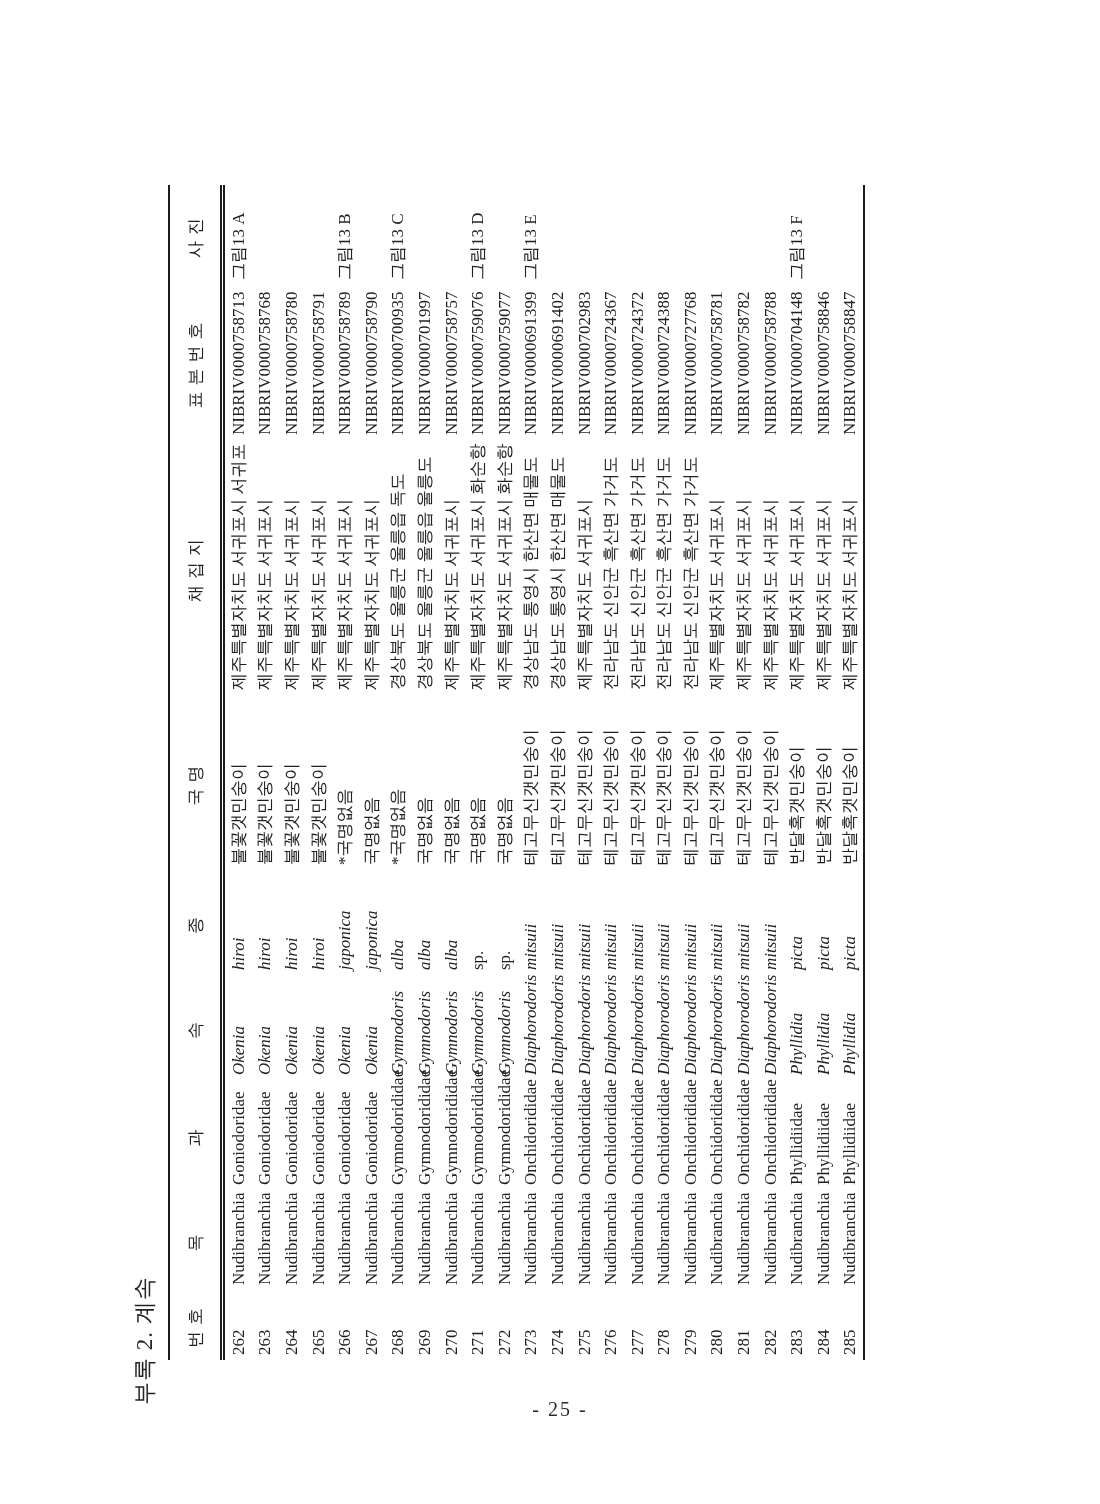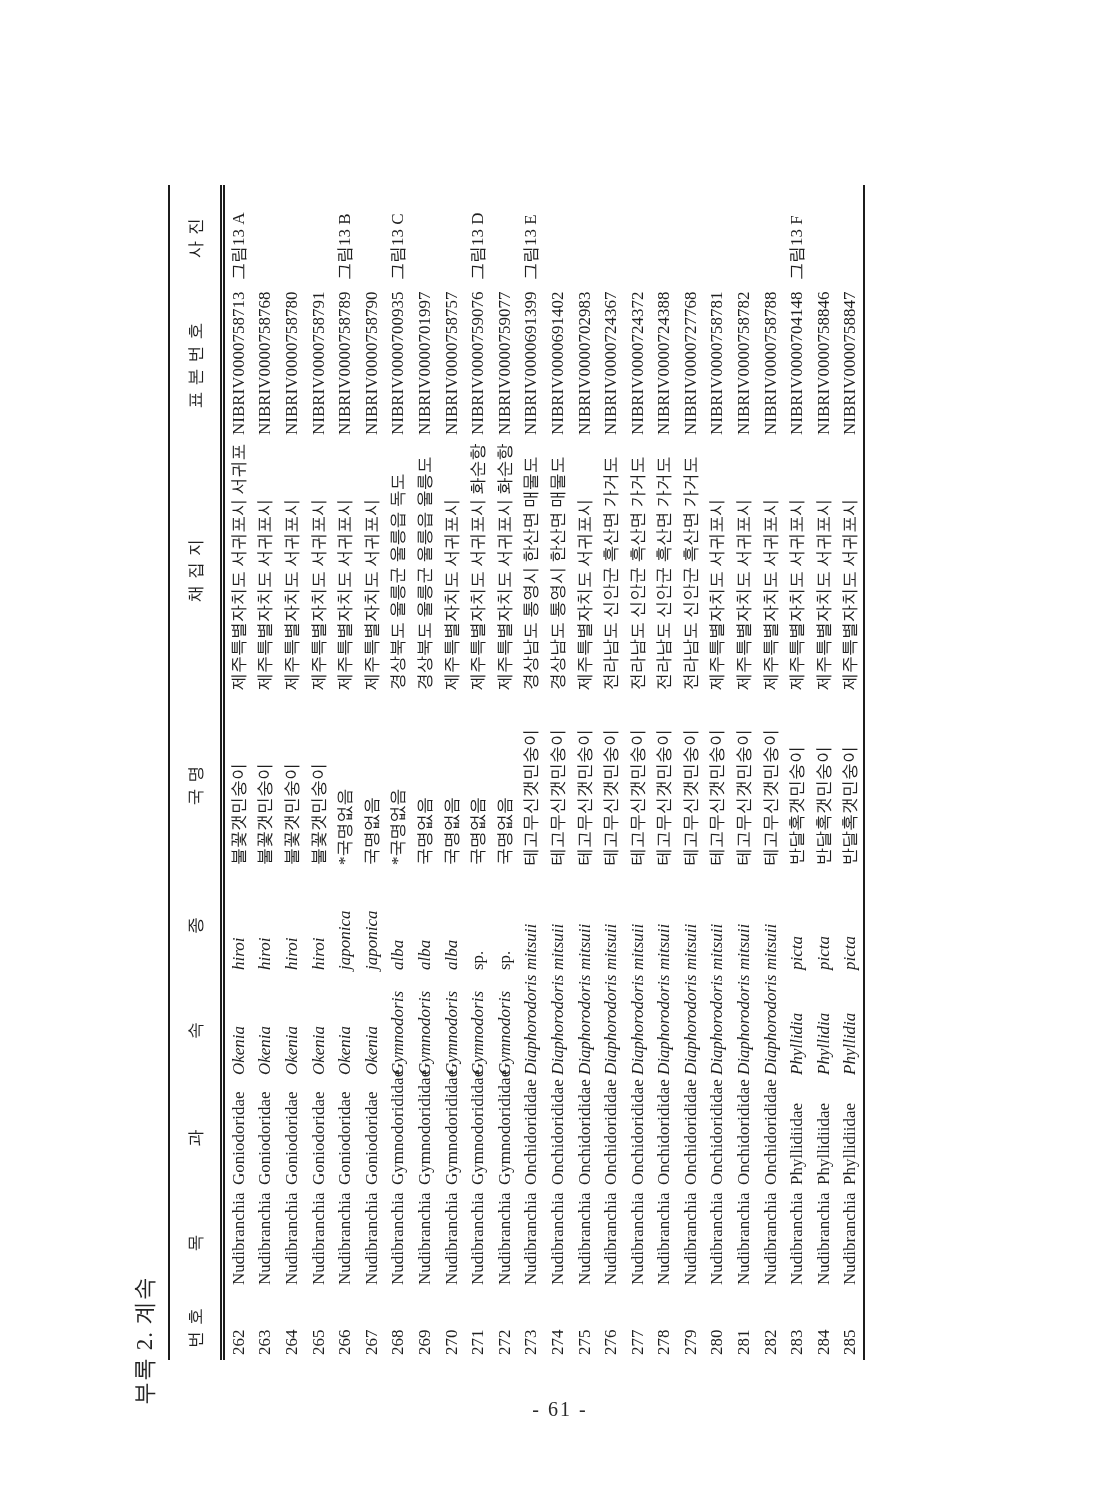--- a/index.html
+++ b/index.html
@@ -362,14 +362,14 @@
             <td class="col-4 italic">picta</td>
             <td class="col-5">반달혹갯민숭이</td>
             <td class="col-6">제주특별자치도 서귀포시</td>
             <td class="col-7">NIBRIV0000758847</td>
             <td class="col-8"></td>
           </tr>
         </tbody>
     </table>
   </div>
 
-  <div class="page-number">- 61 -</div>
+  <div class="page-number">- 25 -</div>
 </div>
 
 </body></html>

